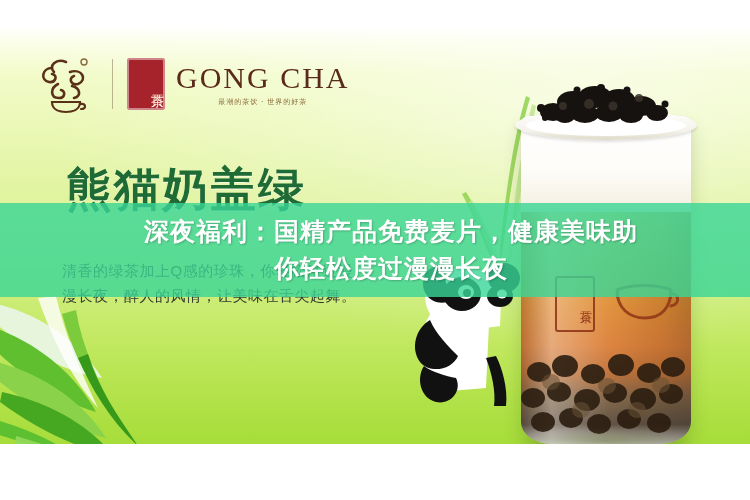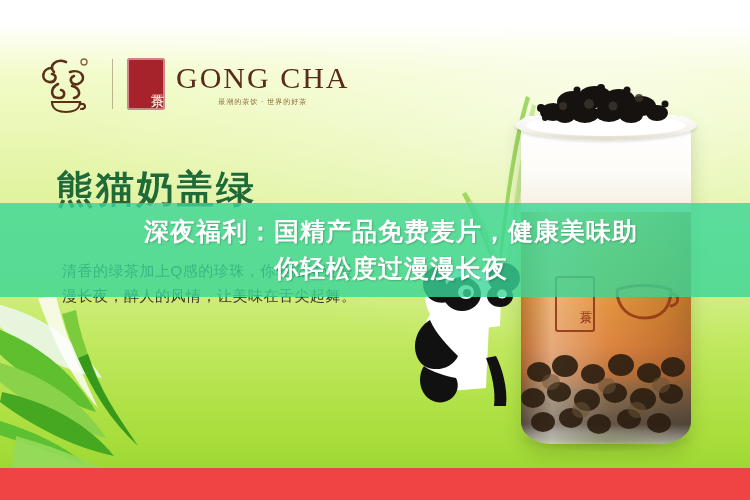--- a/index.html
+++ b/index.html
@@ -7,21 +7,21 @@
     padding: 0;
     background: #ffffff;
   }
   body {
     font-family: "Liberation Sans", "DejaVu Sans", sans-serif;
   }
 
   #stage {
     position: relative;
     width: 750px;
-    height: 500px;
+    height: 444px;
     overflow: hidden;
     background: #ef4444;
   }
 
   
   .poster {
     position: absolute;
     left: 0;
     top: 0;
     width: 750px;
@@ -115,23 +115,23 @@
     font-size: 7px;
     line-height: 9px;
     letter-spacing: 1px;
     color: #8a6a3a;
     text-align: center;
   }
 
   
   .art-title {
     position: absolute;
-    left: 56px;
+    left: 66px;
     top: 168px;
-    font-size: 38px;
+    font-size: 46px;
     line-height: 42px;
     font-weight: bold;
     color: #1f6b35;
     letter-spacing: 2px;
     white-space: nowrap;
     text-shadow: 0 1px 0 rgba(255,255,255,.6);
   }
   .art-desc {
     position: absolute;
     left: 62px;

